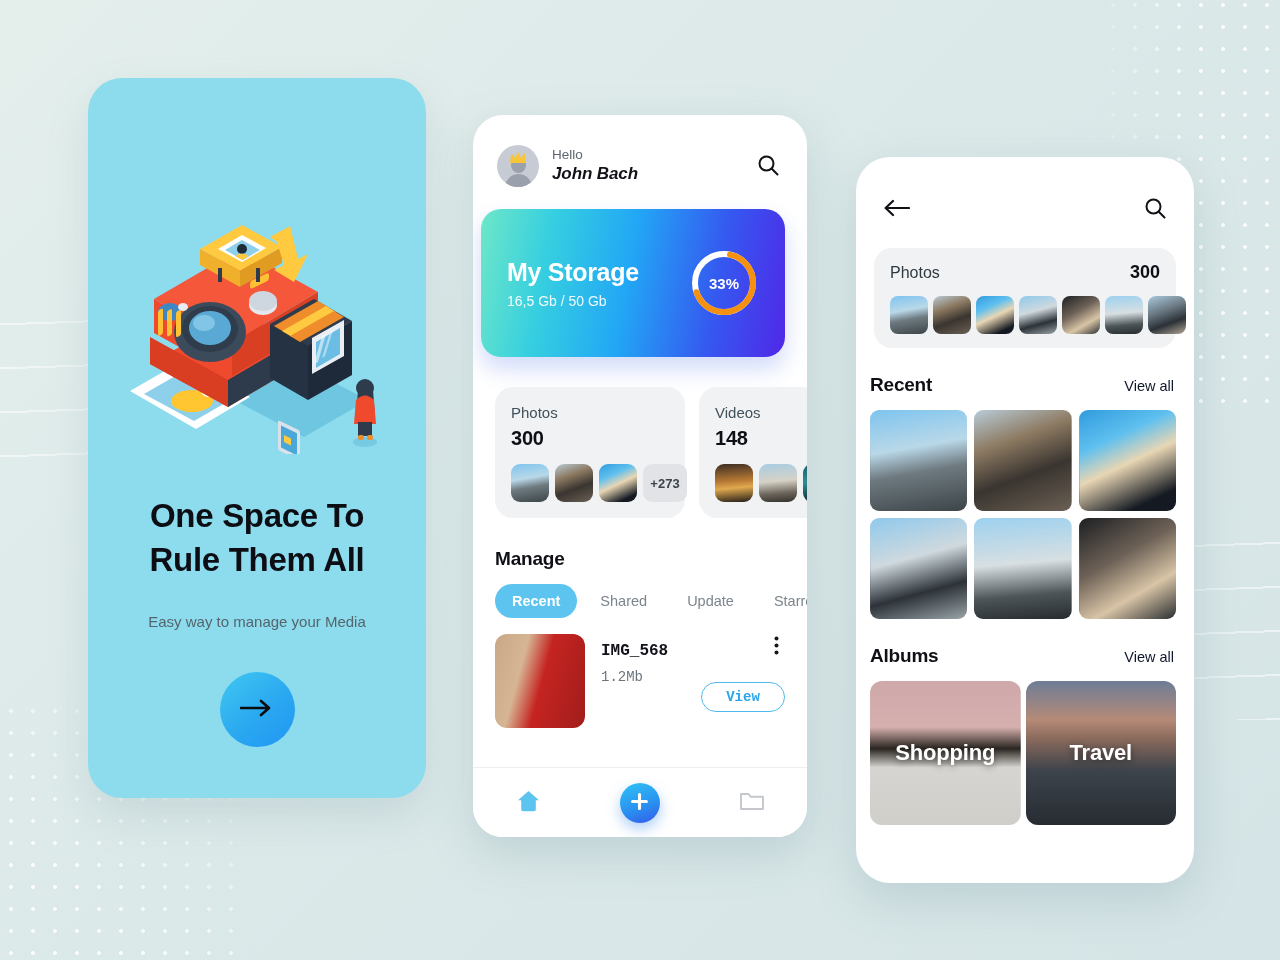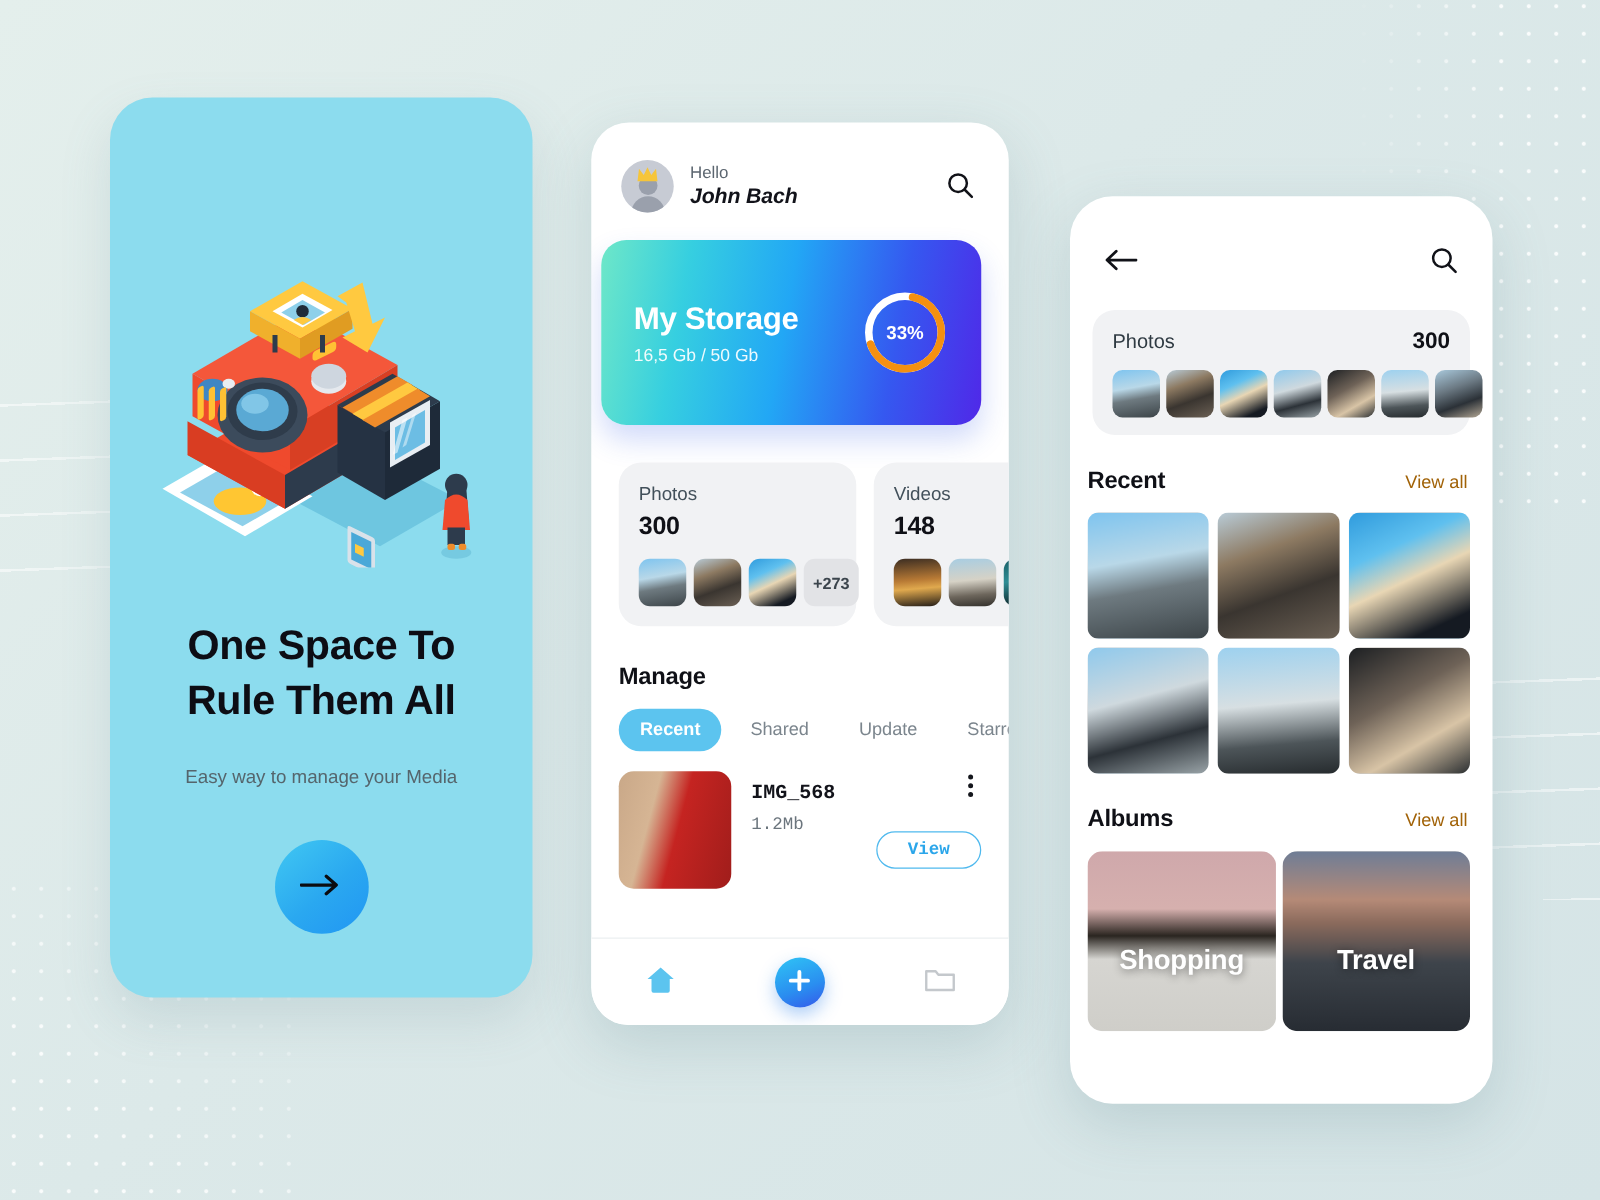--- a/index.html
+++ b/index.html
@@ -60,21 +60,21 @@
     display: flex; align-items: center; justify-content: center;
     cursor: pointer; border: none;
   }
 
   
   .phone {
     position: absolute; background: #ffffff;
     box-shadow: 0 16px 46px rgba(90,130,140,0.22);
     overflow: hidden;
   }
-  .phone-home { left: 473px; top: 98px; width: 334px; height: 722px; border-radius: 30px; }
+  .phone-home { left: 473px; top: 115px; width: 334px; height: 722px; border-radius: 30px; }
   .phone-gal  { left: 856px; top: 157px; width: 338px; height: 726px; border-radius: 34px; }
 
   
   .hdr { display: flex; align-items: center; padding: 30px 24px 0 24px; }
   .avatar {
     width: 42px; height: 42px; border-radius: 50%; background: #c7cbd4;
     position: relative; overflow: hidden; flex: none;
   }
   .avatar .head { position: absolute; left: 50%; top: 13px; width: 15px; height: 15px;
      margin-left: -7.5px; border-radius: 50%; background: #9aa0ac; }
@@ -155,34 +155,34 @@
     margin: 22px 18px 0 18px; background: #f1f2f4; border-radius: 18px; padding: 14px 16px 14px 16px;
   }
   .strip-top { display: flex; align-items: baseline; justify-content: space-between; }
   .strip-label { font-size: 16px; color: #2f3a42; }
   .strip-count { font-size: 18px; font-weight: 700; color: #0f1016; }
   .strip-thumbs { display: flex; gap: 5px; margin-top: 13px; }
   .strip-thumbs .thumb { width: 38px; height: 38px; border-radius: 8px; }
 
   .sec-hdr { display: flex; align-items: baseline; justify-content: space-between; padding: 26px 20px 0 14px; }
   .sec-title { font-size: 19px; font-weight: 700; color: #0f1016; letter-spacing: -0.2px; }
-  .view-all { font-size: 14.5px; color: #a16207; cursor: pointer; background: none; border: none; font-family: inherit; }
+  .view-all { font-size: 14.5px; color: #0f172a; cursor: pointer; background: none; border: none; font-family: inherit; }
 
   .grid3 { display: grid; grid-template-columns: repeat(3, 1fr); gap: 7px; padding: 14px 18px 0 14px; }
   .grid3 .cell { height: 101px; border-radius: 9px; background-size: cover; background-position: center; cursor: pointer; }
 
   .albums { display: grid; grid-template-columns: repeat(2, 1fr); gap: 5px; padding: 14px 18px 0 14px; }
   .album {
     height: 144px; border-radius: 12px; position: relative; overflow: hidden; cursor: pointer;
     background-size: cover; background-position: center;
   }
   .album-name {
     position: absolute; left: 0; right: 0; top: 50%; transform: translateY(-50%);
     text-align: center; font-size: 22px; font-weight: 700; color: #fff;
-    text-shadow: 0 2px 7px rgba(0,0,0,0.45); letter-spacing: -0.2px; margin-top: 15px;
+    text-shadow: 0 2px 7px rgba(0,0,0,0.45); letter-spacing: -0.2px;
   }
 
   
   .px-a { background-image: linear-gradient(170deg,#7ec4ef 0%,#b9d8e8 38%,#6e7a80 60%,#3c4448 100%); }
   .px-b { background-image: linear-gradient(160deg,#b9ccd8 0%,#8d7a62 32%,#3a3530 62%,#6b6054 100%); }
   .px-c { background-image: linear-gradient(155deg,#2f9bdd 0%,#5fc0ef 30%,#e8d6b4 52%,#151a22 85%); }
   .px-d { background-image: linear-gradient(165deg,#8fc9ec 0%,#cfd9de 40%,#2c3238 70%,#9aa4a8 100%); }
   .px-e { background-image: linear-gradient(150deg,#1c1f22 0%,#6e6257 40%,#d8c4a6 70%,#2a2e31 100%); }
   .px-f { background-image: linear-gradient(175deg,#9dd1ef 0%,#d7dfe2 45%,#4d5559 75%,#262b2e 100%); }
   .px-g { background-image: linear-gradient(160deg,#a9c9dc 0%,#6c7a84 38%,#2b3137 68%,#b3a795 100%); }

